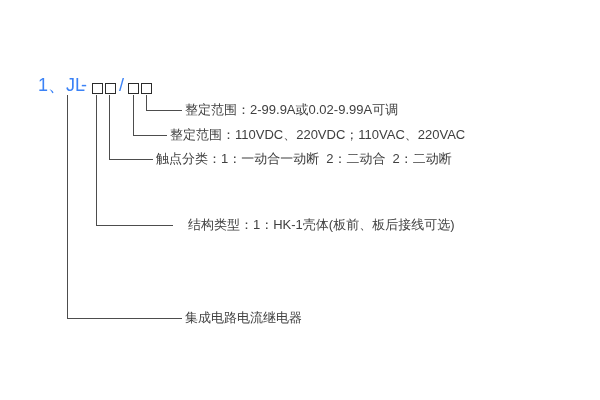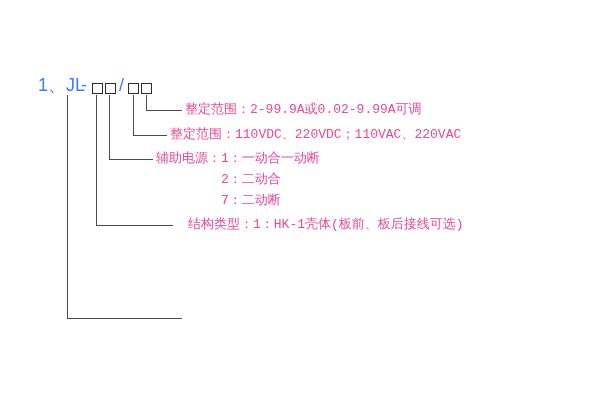--- a/index.html
+++ b/index.html
@@ -13,23 +13,23 @@
   }
   .t{position:absolute;font-size:18px;line-height:16px;white-space:nowrap;color:#3b82f6;}
   .codebox{
     position:absolute;width:11px;height:11px;
     border:1.5px solid #2b2b2b;box-sizing:border-box;background:#fff;
   }
   .vline{position:absolute;width:1px;background:#4d4d4d;}
   .hline{position:absolute;height:1px;background:#4d4d4d;}
   .row{
     position:absolute;display:flex;align-items:flex-start;
-    font-size:13px;line-height:14px;white-space:nowrap;color:#ec4899;font-family:Liberation Mono, monospace;
+    font-size:13px;line-height:14px;white-space:nowrap;color:#404040;
   }
-  .opts{display:flex;flex-direction:column;}
+  .opts{display:flex;flex-direction:row;}
   .gap7{gap:7px;}
   .gap8{gap:3px;}
 </style>
 </head>
 <body>
 
 <div class="stage">
 
   <span class="t" style="left:38px;top:77px">1、JL</span>
   <span class="t" style="left:81px;top:77px">-</span>
@@ -55,29 +55,32 @@
     <span>整定范围：</span>
       <span>2-99.9A或0.02-9.99A可调</span>
   </div>
 
   <div class="row" style="left:170px;top:128px">
     <span>整定范围：</span>
       <span>110VDC、220VDC；110VAC、220VAC</span>
   </div>
 
   <div class="row" style="left:156px;top:152px">
-    <span>辅助电源：</span>
+    <span>触点分类：</span>
     <div class="opts gap7">
       <span>1：一动合一动断</span>
       <span>2：二动合</span>
-      <span>7：二动断</span>
+      <span>2：二动断</span>
     </div>
   </div>
 
   <div class="row" style="left:188px;top:218px">
     <span>结构类型：</span>
     <div class="opts gap8">
       <span>1：HK-1壳体(板前、板后接线可选)</span>
     </div>
   </div>
 
+  <div class="row" style="left:185px;top:311px">
+    <span>集成电路电流继电器</span>
+  </div>
 
 </div>
 
 </body></html>

